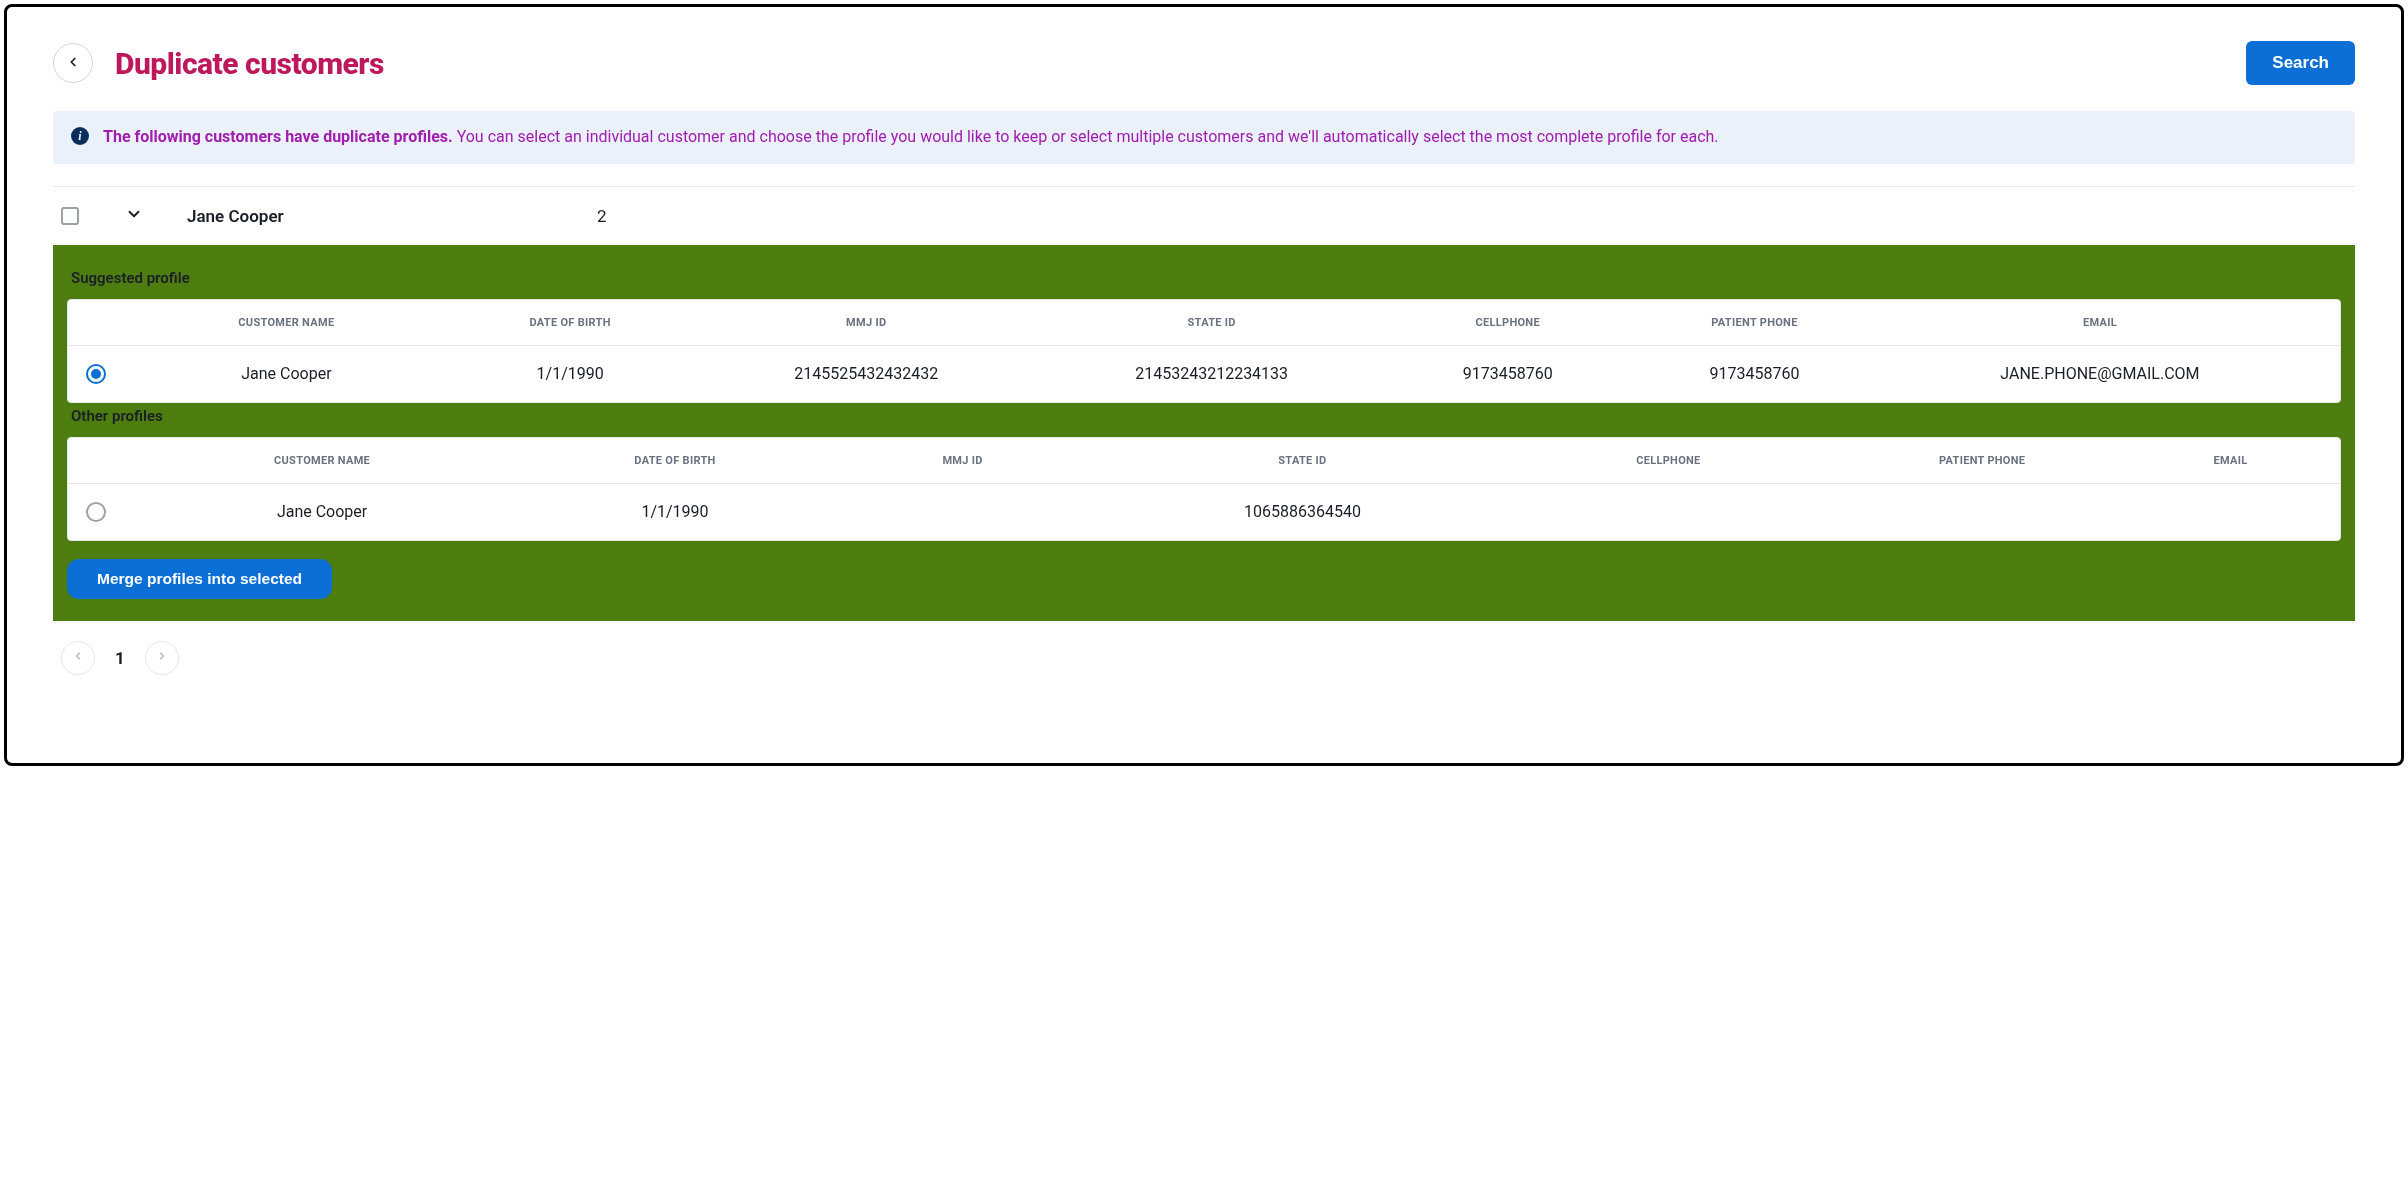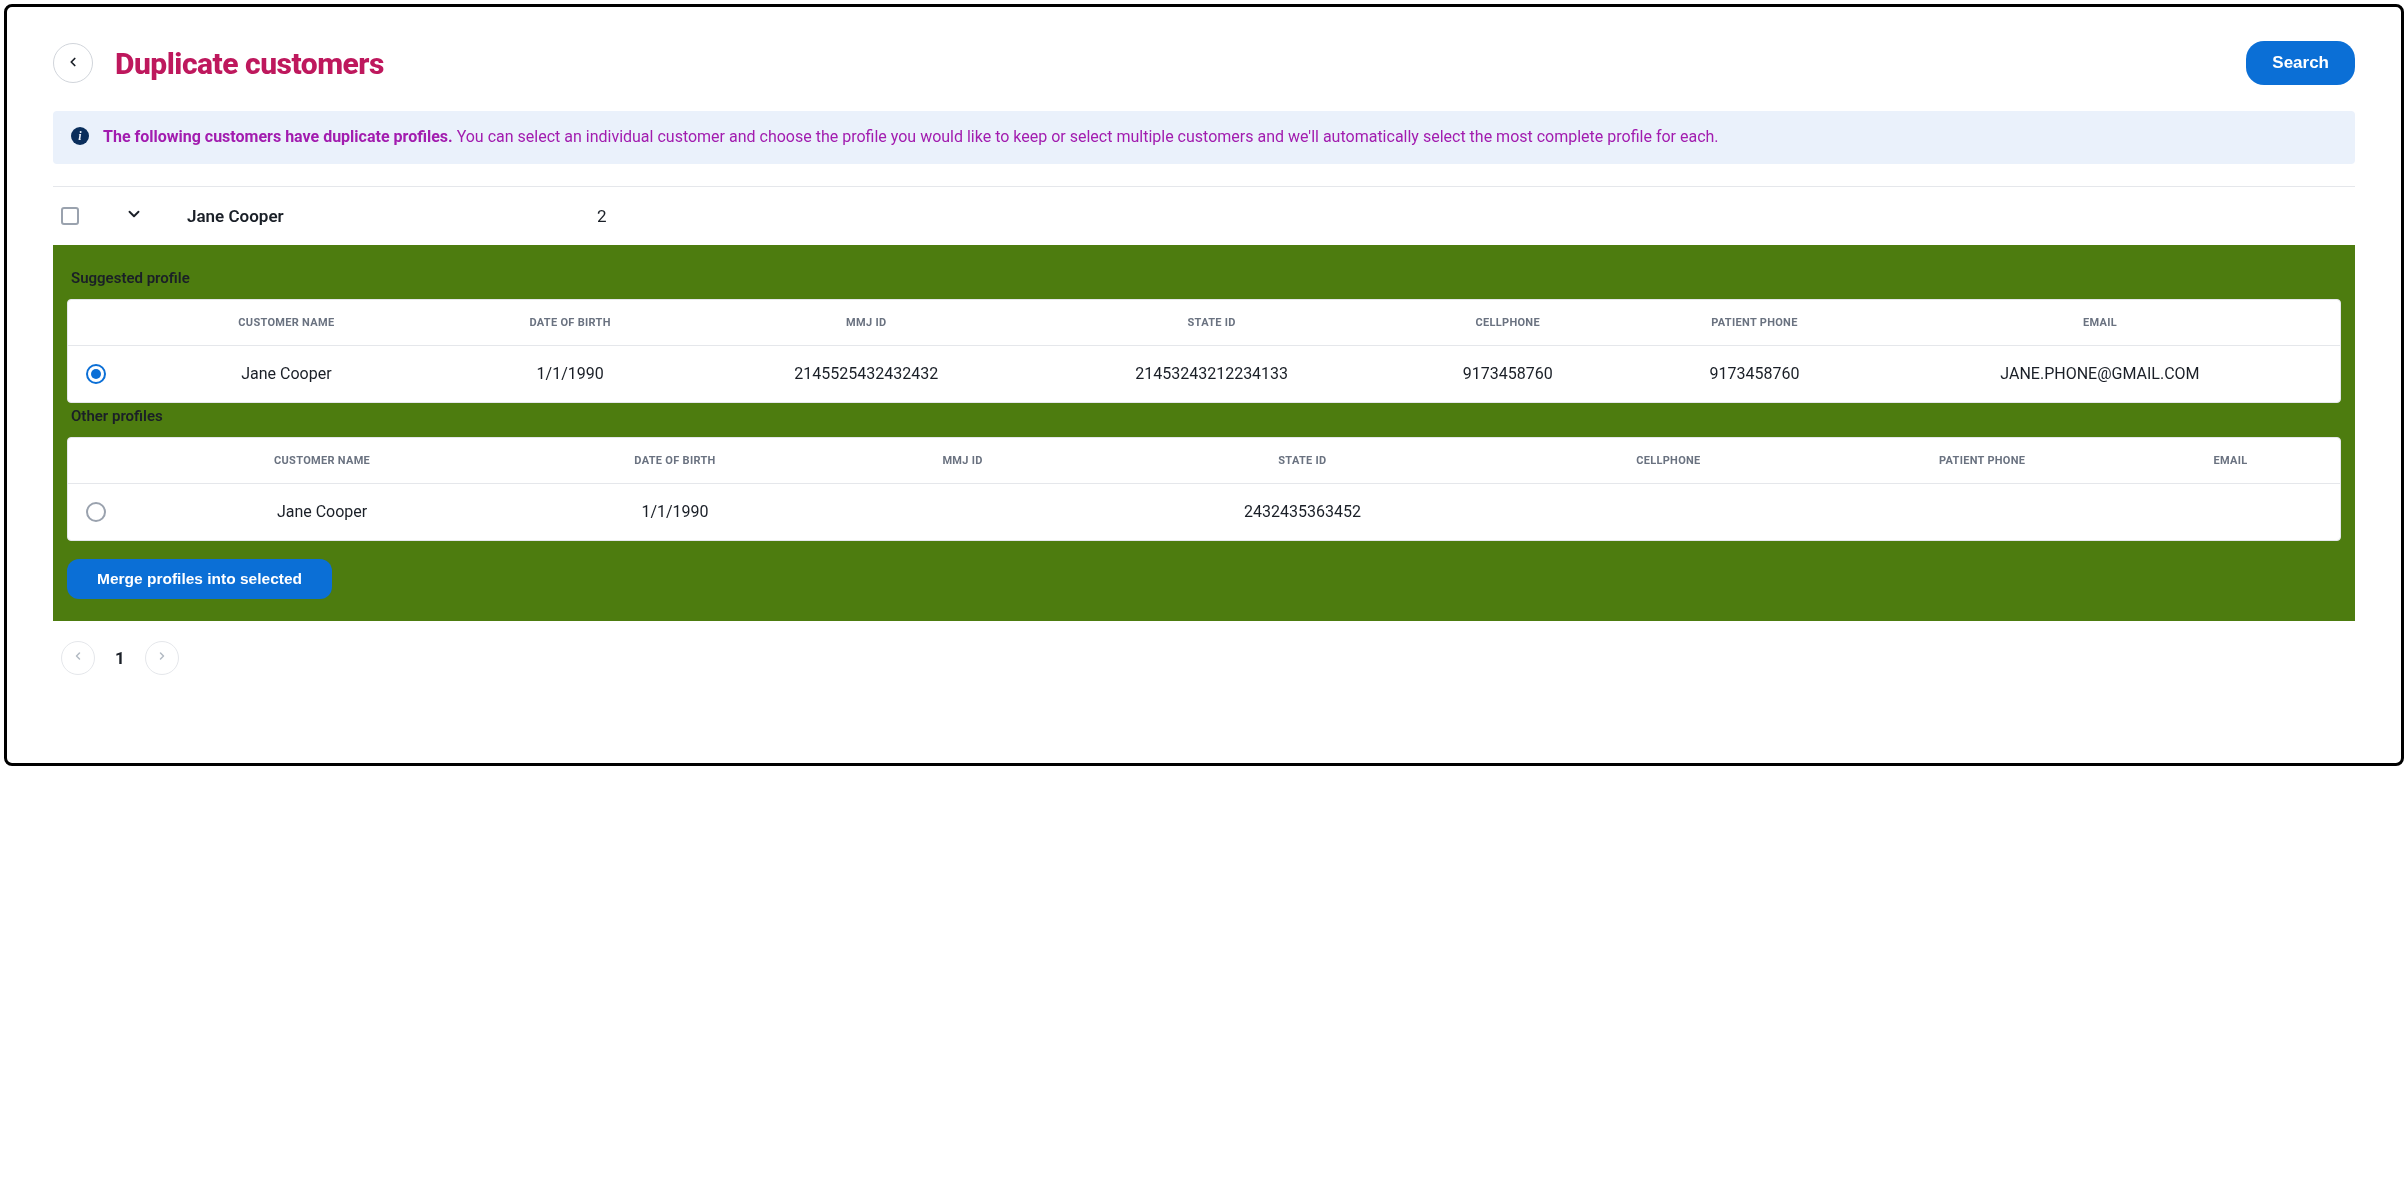--- a/index.html
+++ b/index.html
@@ -39,21 +39,21 @@
     font-weight: 800;
     color: #be185d;
     letter-spacing: -0.5px;
   }
   .search-btn {
     background: #0b6fd6;
     color: #fff;
     font-size: 17px;
     font-weight: 600;
     border: none;
-    border-radius: 18px;
+    border-radius: 6px;
     padding: 12px 26px;
     cursor: pointer;
   }
   .info-banner {
     background: #eaf1fb;
     border-radius: 4px;
     padding: 14px 18px;
     display: flex;
     gap: 14px;
     align-items: flex-start;
@@ -287,21 +287,21 @@
           <div class="col-head">STATE ID</div>
           <div class="col-head">CELLPHONE</div>
           <div class="col-head">PATIENT PHONE</div>
           <div class="col-head">EMAIL</div>
         </div>
         <div class="pt-row">
           <div class="radio unselected"></div>
           <div class="cell">Jane Cooper</div>
           <div class="cell">1/1/1990</div>
           <div class="cell"></div>
-          <div class="cell">2432435363452</div>
+          <div class="cell">1065886364540</div>
           <div class="cell"></div>
           <div class="cell"></div>
           <div class="cell"></div>
         </div>
       </div>
     </div>
 
     <button class="merge-btn">Merge profiles into selected</button>
 
   </div>

